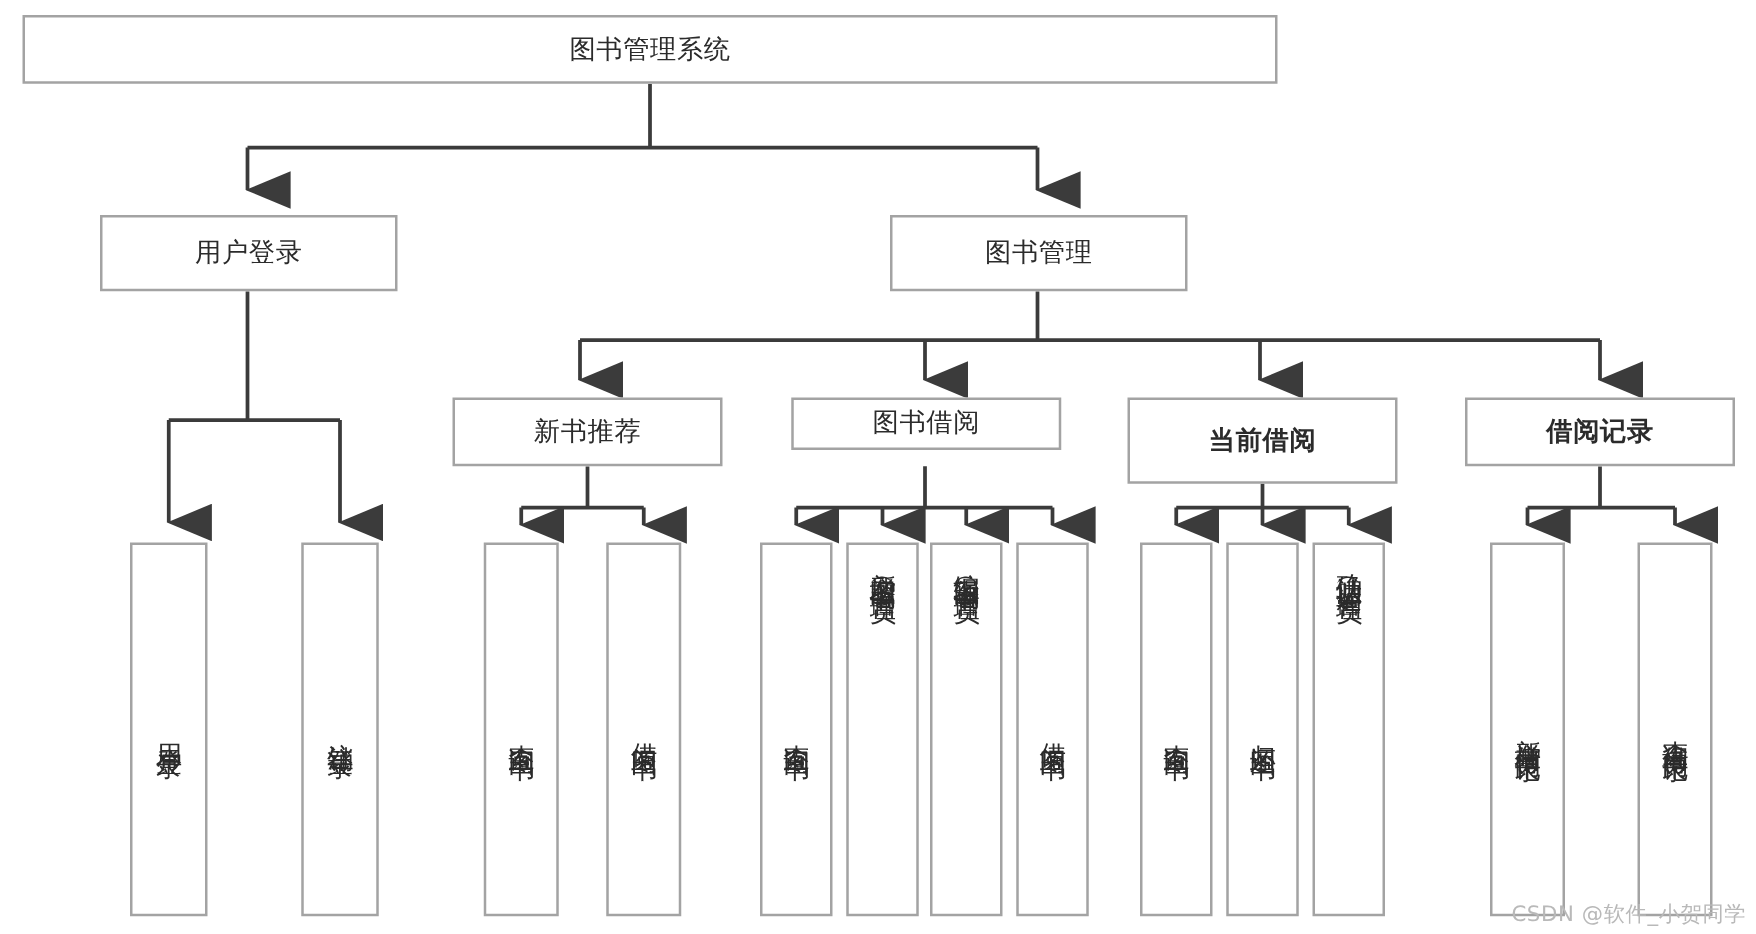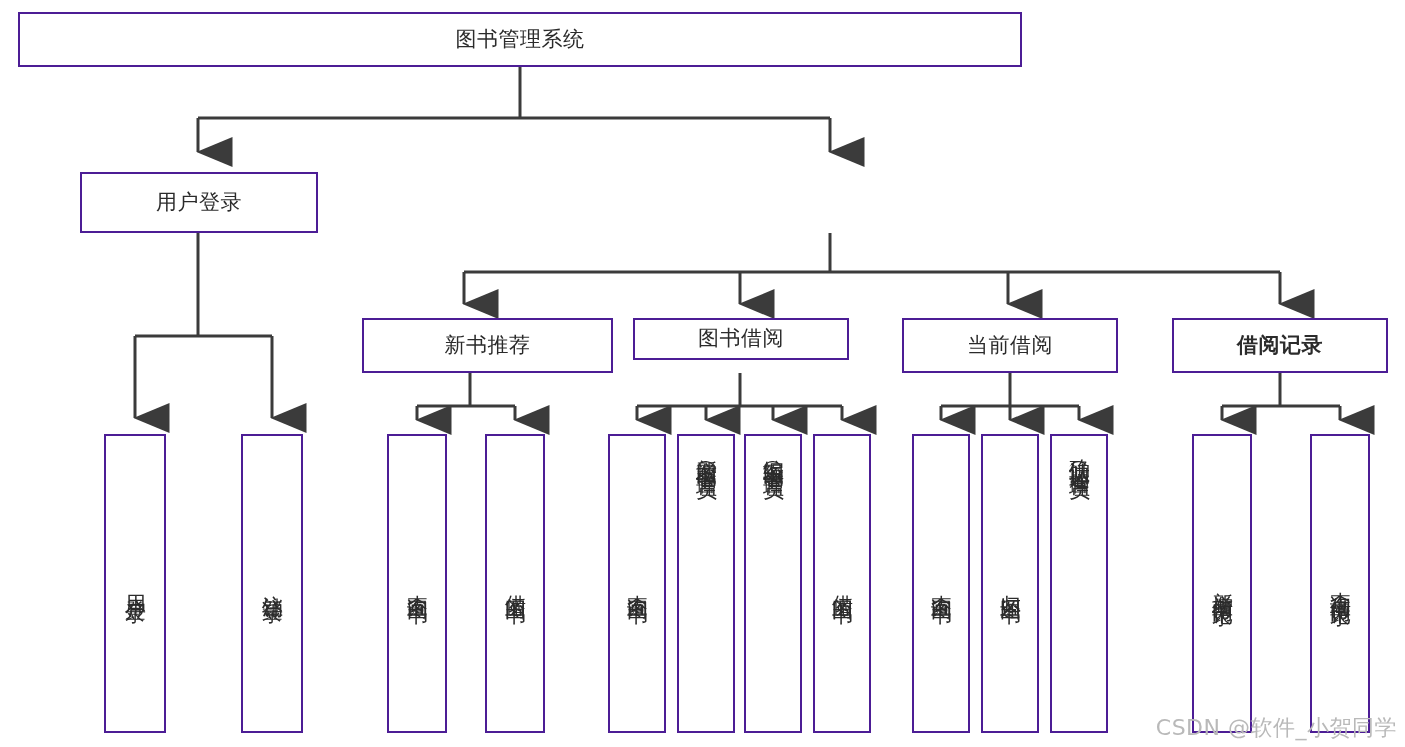--- a/index.html
+++ b/index.html
@@ -22,21 +22,21 @@
   svg.wires {
     position: absolute;
     left: 0;
     top: 0;
     width: 1405px;
     height: 747px;
   }
   .node {
     position: absolute;
     box-sizing: border-box;
-    border: 2px solid #4c1d95;
+    border: 2px solid #a3a3a3;
     background: #ffffff;
     color: #2b2b2b;
     display: flex;
     align-items: center;
     justify-content: center;
     text-align: right;
     letter-spacing: 0.5px;
   }
   .node.horiz {
     font-size: 21px;
@@ -50,21 +50,21 @@
     letter-spacing: 3px;
     padding: 6px 0;
   }
   .node.vert.top-aligned {
     justify-content: flex-start;
   }
   .watermark {
     position: absolute;
     right: 8px;
     bottom: 4px;
-    font-size: 22px;
+    font-size: 17px;
     color: #b9b9b9;
     white-space: nowrap;
     letter-spacing: 0.5px;
   }
 </style>
 </head>
 <body>
 
 <div id="diagram-root">
 
@@ -121,28 +121,31 @@
     </g>
   </svg>
 
   <div class="node horiz" style="left:18px; top:12px; width:1004px; height:55px;">
     <span>图书管理系统</span>
   </div>
 
   <div class="node horiz" style="left:80px; top:172px; width:238px; height:61px;">
     <span>用户登录</span>
   </div>
+  <div class="node horiz" style="left:712px; top:172px; width:238px; height:61px;">
+    <span>图书管理</span>
+  </div>
 
-  <div class="node horiz" style="left:362px; top:318px; width:251px; height:55px;">
+  <div class="node horiz" style="left:362px; top:318px; width:216px; height:55px;">
     <span>新书推荐</span>
   </div>
   <div class="node horiz" style="left:633px; top:318px; width:216px; height:42px;">
     <span>图书借阅</span>
   </div>
-  <div class="node horiz" style="left:902px; top:318px; width:216px; height:55px;">
+  <div class="node horiz" style="left:902px; top:318px; width:216px; height:69px;font-weight:bold;">
     <span>当前借阅</span>
   </div>
   <div class="node horiz" style="left:1172px; top:318px; width:216px; height:55px;font-weight:bold;">
     <span>借阅记录</span>
   </div>
 
   <div class="node vert" style="left:104px; top:434px; width:62px; height:299px;">
     <span>用户登录</span>
   </div>
   <div class="node vert" style="left:241px; top:434px; width:62px; height:299px;">

